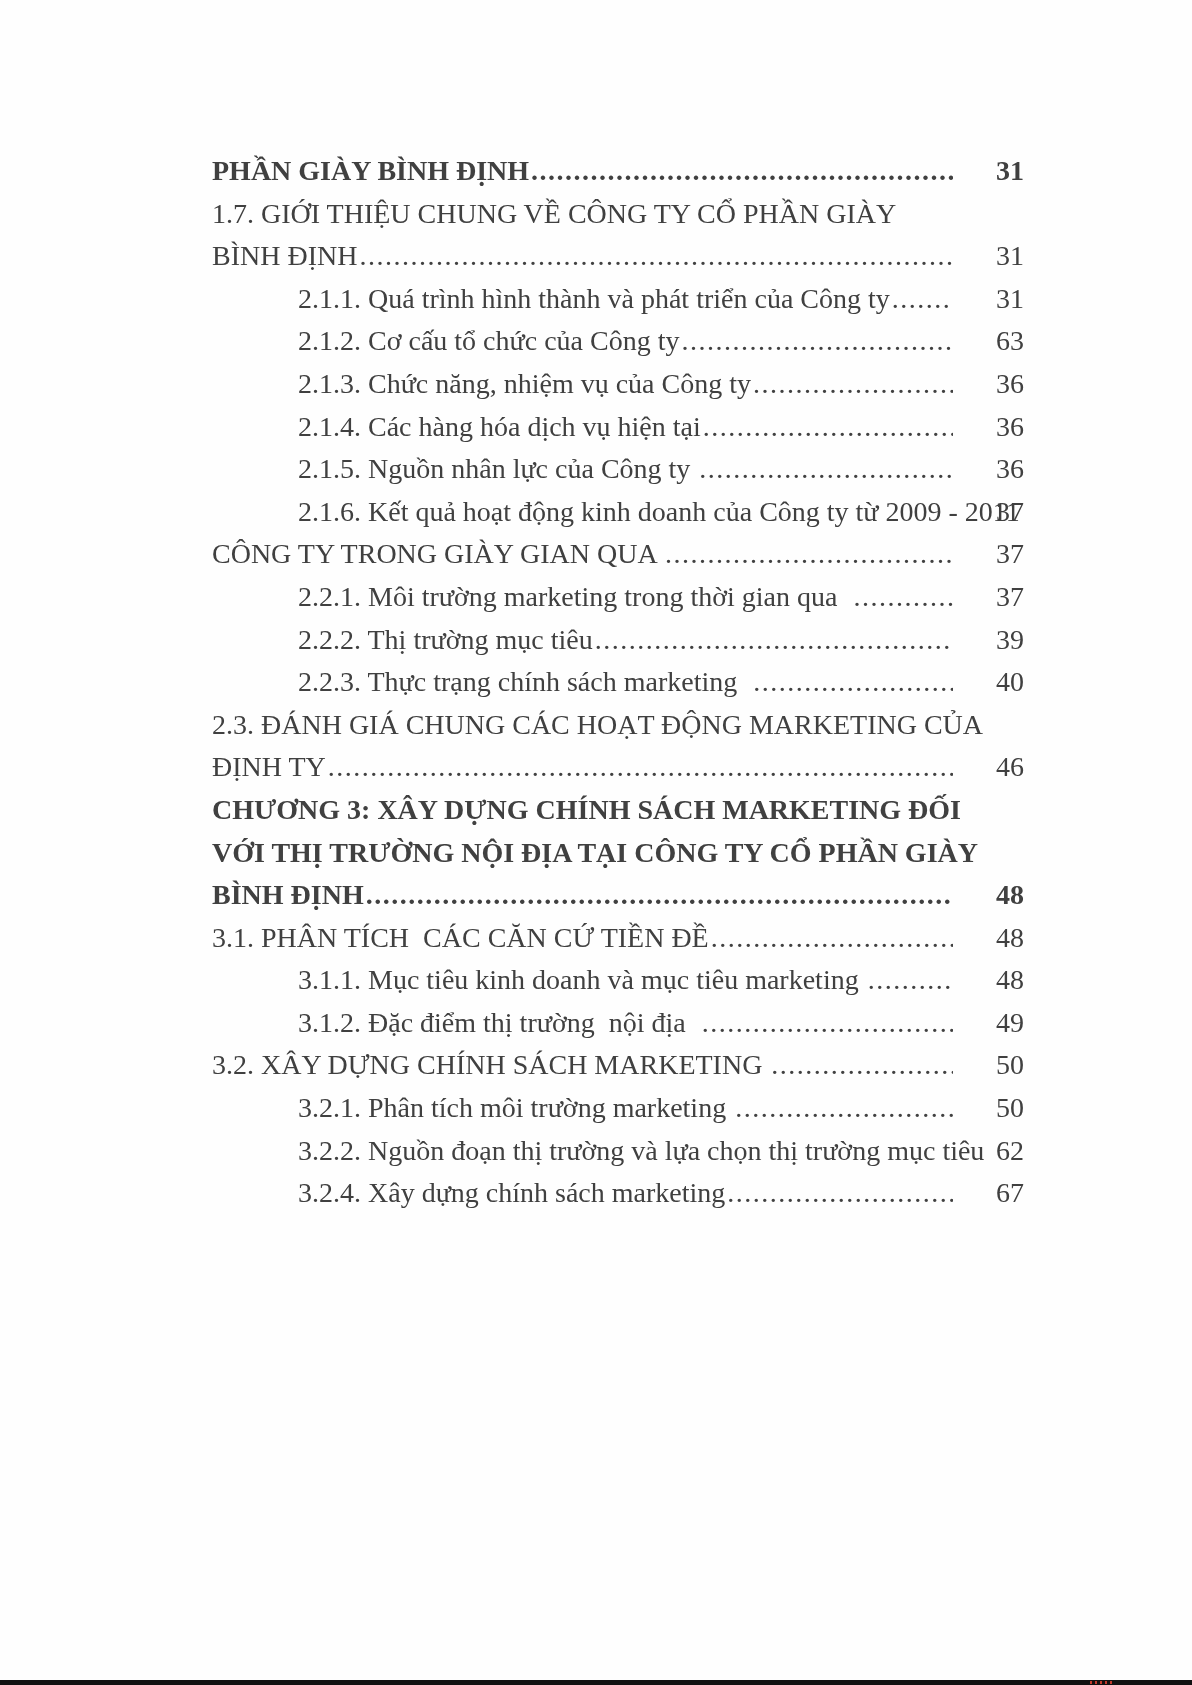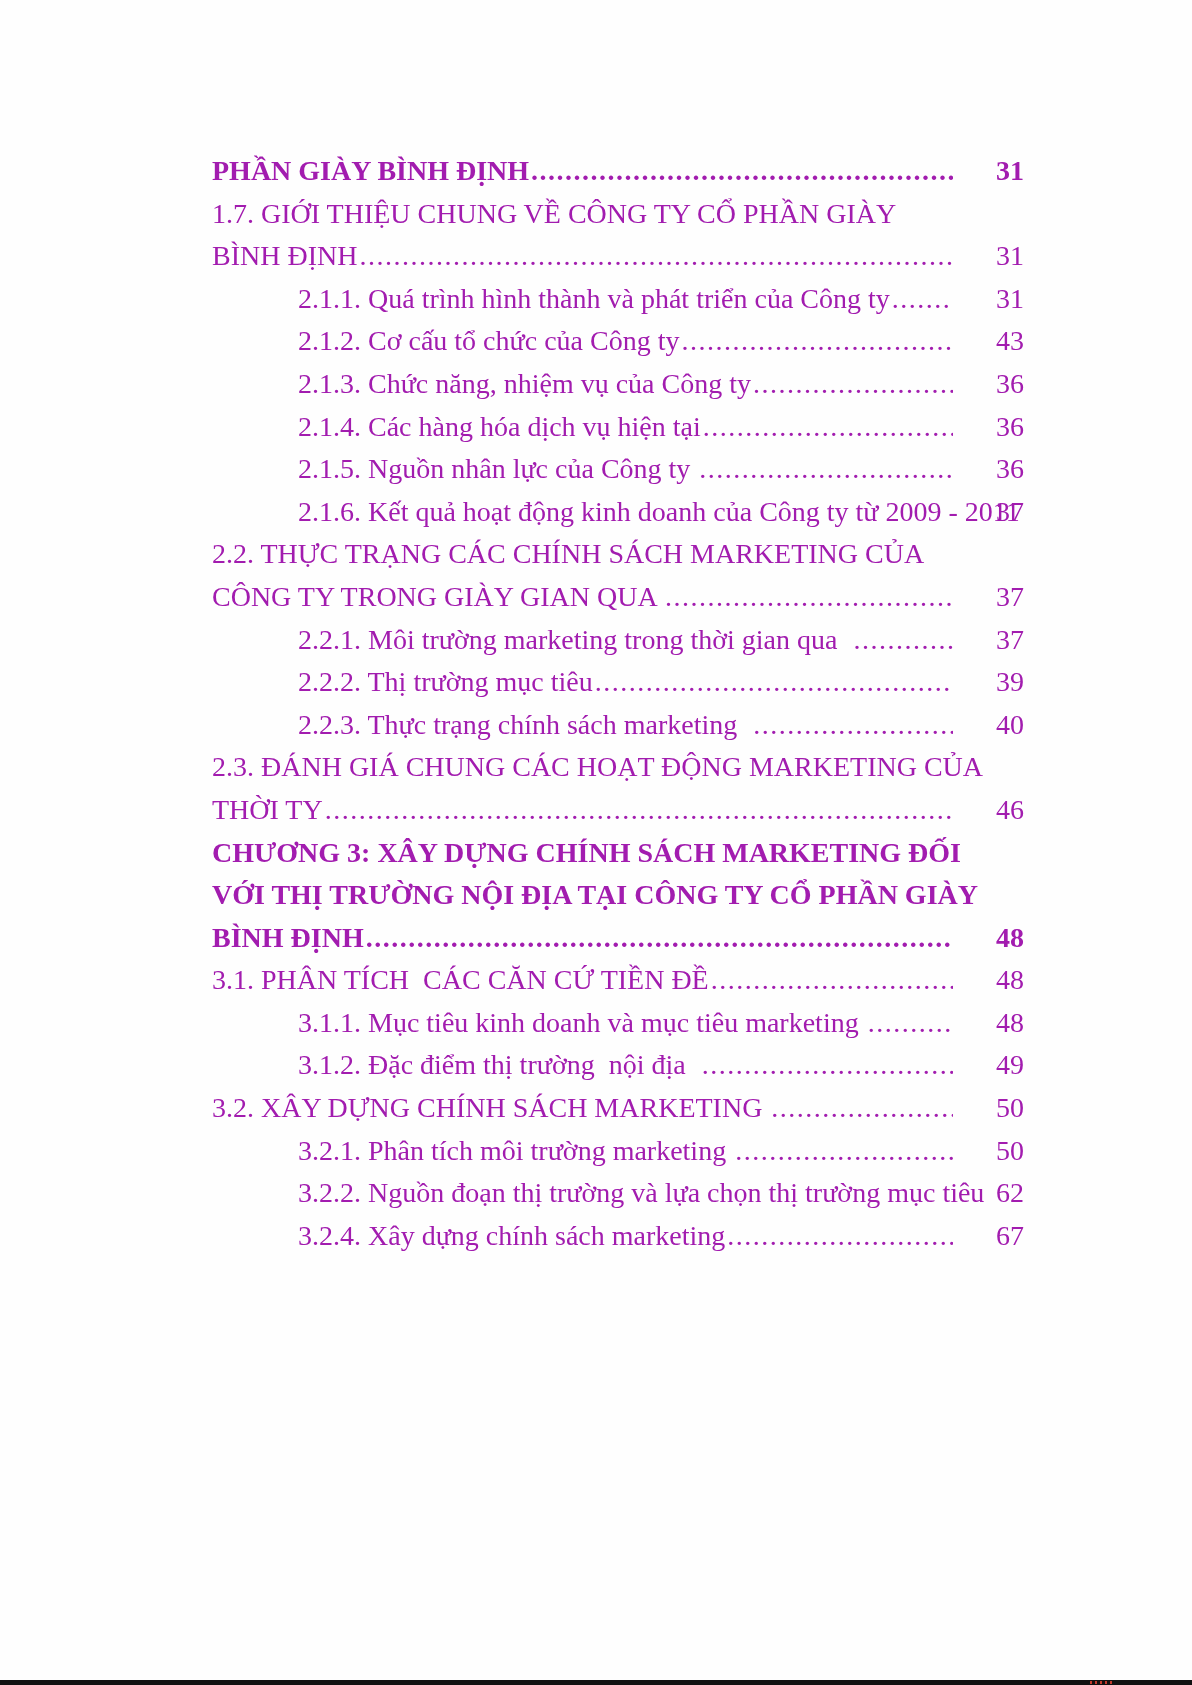--- a/index.html
+++ b/index.html
@@ -66,21 +66,21 @@
     left: 1090px;
     bottom: 1px;
     width: 22px;
     height: 3px;
     background: repeating-linear-gradient(90deg, #c0392b 0 2px, transparent 2px 5px);
   }
 </style>
 </head>
 <body>
 
-<div class="page" style="color: #a21caf;">
+<div class="page" style="color: #404040;">
 
   <div class="toc">
       <div class="toc-line bold">
       <span class="toc-text">PHẦN GIÀY BÌNH ĐỊNH</span>
       <span class="leader"></span>
       <span class="pagenum">31</span>
     </div>
       <div class="toc-line">
       <span class="toc-text">1.7. GIỚI THIỆU CHUNG VỀ CÔNG TY CỔ PHẦN GIÀY</span>
 
@@ -91,21 +91,21 @@
       <span class="pagenum">31</span>
     </div>
       <div class="toc-line indent1">
       <span class="toc-text">2.1.1. Quá trình hình thành và phát triển của Công ty</span>
       <span class="leader"></span>
       <span class="pagenum">31</span>
     </div>
       <div class="toc-line indent1">
       <span class="toc-text">2.1.2. Cơ cấu tổ chức của Công ty</span>
       <span class="leader"></span>
-      <span class="pagenum">43</span>
+      <span class="pagenum">63</span>
     </div>
       <div class="toc-line indent1">
       <span class="toc-text">2.1.3. Chức năng, nhiệm vụ của Công ty</span>
       <span class="leader"></span>
       <span class="pagenum">36</span>
     </div>
       <div class="toc-line indent1">
       <span class="toc-text">2.1.4. Các hàng hóa dịch vụ hiện tại</span>
       <span class="leader"></span>
       <span class="pagenum">36</span>
@@ -114,24 +114,20 @@
       <span class="toc-text">2.1.5. Nguồn nhân lực của Công ty </span>
       <span class="leader"></span>
       <span class="pagenum">36</span>
     </div>
       <div class="toc-line indent1">
       <span class="toc-text">2.1.6. Kết quả hoạt động kinh doanh của Công ty từ 2009 - 2011</span>
       <span class="leader"></span>
       <span class="pagenum">37</span>
     </div>
       <div class="toc-line">
-      <span class="toc-text">2.2. THỰC TRẠNG CÁC CHÍNH SÁCH MARKETING CỦA</span>
-
-    </div>
-      <div class="toc-line">
       <span class="toc-text">CÔNG TY TRONG GIÀY GIAN QUA </span>
       <span class="leader"></span>
       <span class="pagenum">37</span>
     </div>
       <div class="toc-line indent1">
       <span class="toc-text">2.2.1. Môi trường marketing trong thời gian qua  </span>
       <span class="leader"></span>
       <span class="pagenum">37</span>
     </div>
       <div class="toc-line indent1">
@@ -142,21 +138,21 @@
       <div class="toc-line indent1">
       <span class="toc-text">2.2.3. Thực trạng chính sách marketing  </span>
       <span class="leader"></span>
       <span class="pagenum">40</span>
     </div>
       <div class="toc-line">
       <span class="toc-text">2.3. ĐÁNH GIÁ CHUNG CÁC HOẠT ĐỘNG MARKETING CỦA</span>
 
     </div>
       <div class="toc-line">
-      <span class="toc-text">THỜI TY</span>
+      <span class="toc-text">ĐỊNH TY</span>
       <span class="leader"></span>
       <span class="pagenum">46</span>
     </div>
       <div class="toc-line bold">
       <span class="toc-text">CHƯƠNG 3: XÂY DỰNG CHÍNH SÁCH MARKETING ĐỐI</span>
 
     </div>
       <div class="toc-line bold">
       <span class="toc-text">VỚI THỊ TRƯỜNG NỘI ĐỊA TẠI CÔNG TY CỔ PHẦN GIÀY</span>
 

